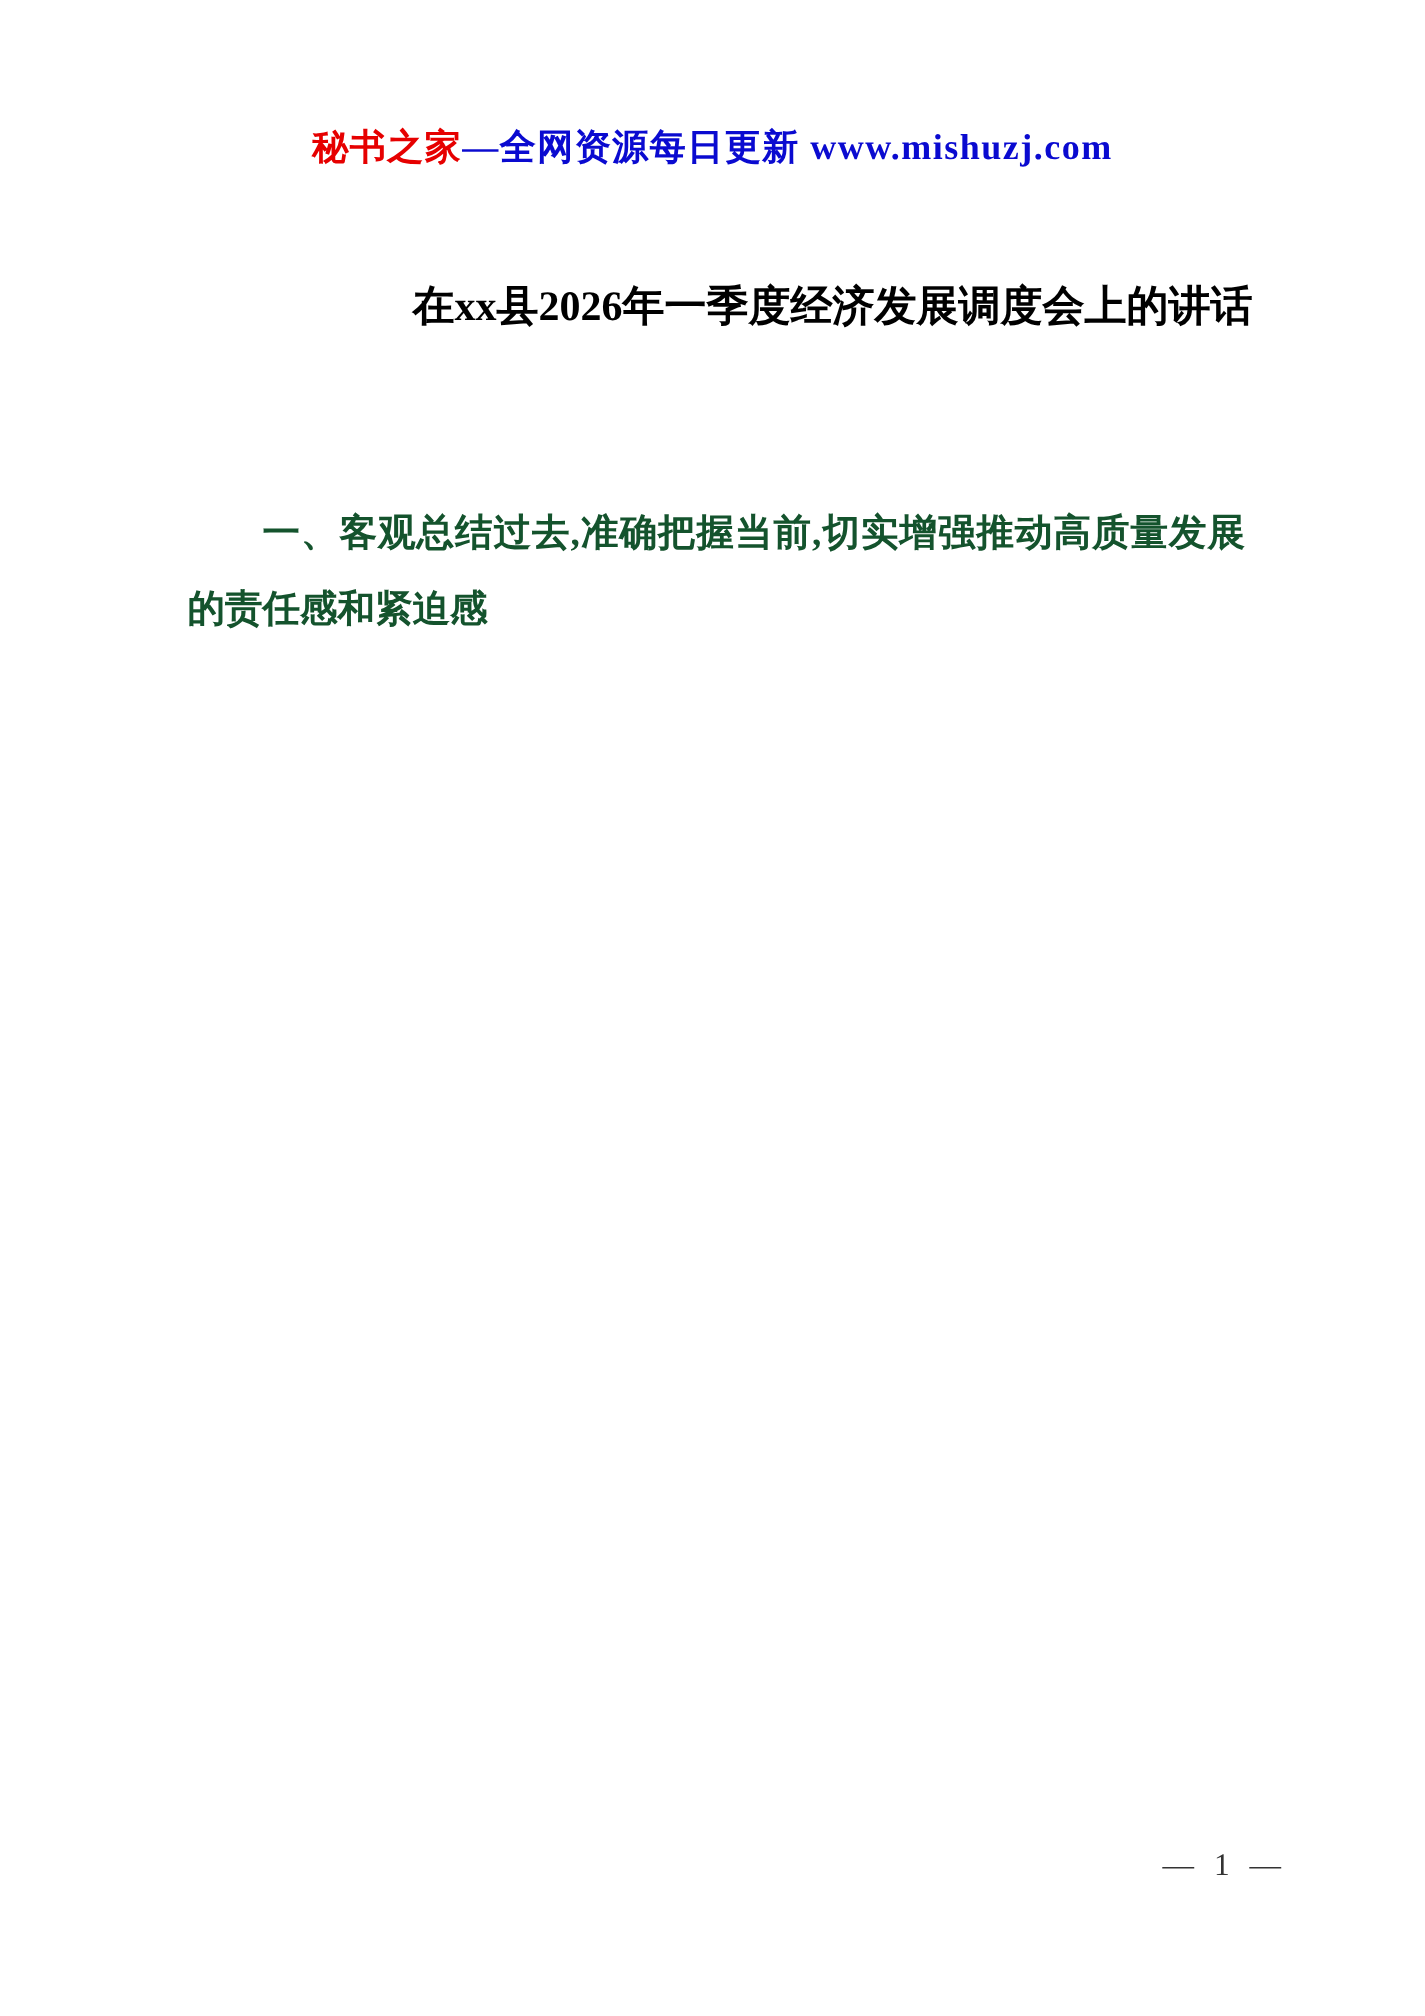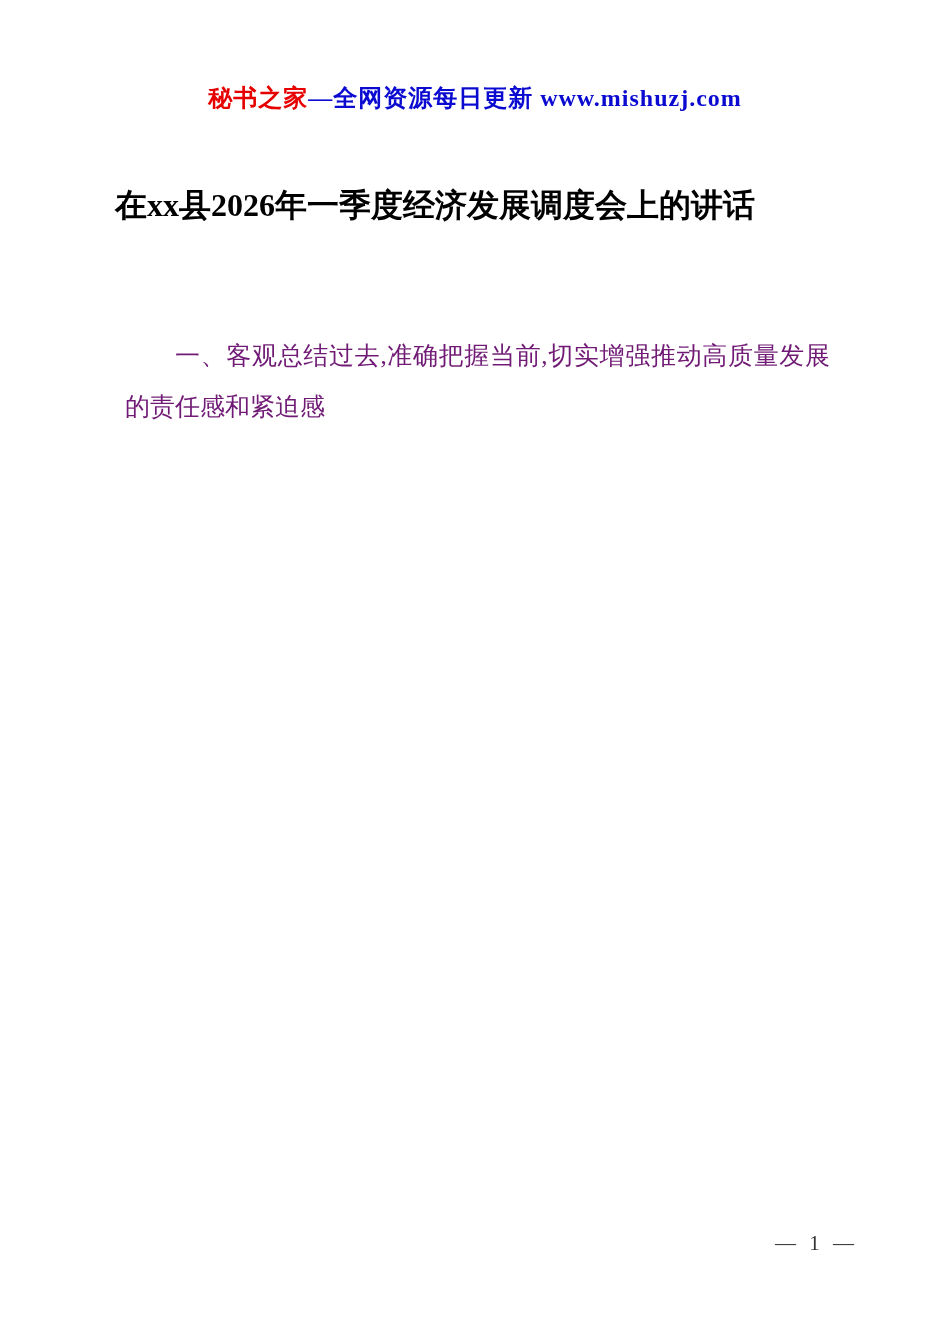--- a/index.html
+++ b/index.html
@@ -30,39 +30,39 @@
   .site-header .brand { color: #e60000; }
   .site-header .tagline { color: #0a0ad0; }
   .site-header .url {
     color: #0a0ad0;
     text-decoration: none;
     cursor: pointer;
   }
   
   .doc-title {
     margin: 58px 115px 0 115px;
-    text-align: left;
-    font-size: 32px;
+    text-align: right;
+    font-size: 28px;
     font-weight: bold;
     line-height: 66px;
     color: #000000;
   }
   
   .doc-body {
     margin: 92px 120px 0 125px;
   }
   .doc-body p {
     font-size: 25px;
     line-height: 51px;
     text-align: justify;
     color: #1a1a1a;
     margin-bottom: 12px;
   }
   .doc-body p.indent { text-indent: 2em; }
-  .doc-body p.bold { font-weight: normal; color: #701a75; }
+  .doc-body p.bold { font-weight: bold; color: #14532d; }
   
   .page-number {
     position: absolute;
     right: 92px;
     bottom: 88px;
     font-size: 21px;
     letter-spacing: 4px;
     color: #333333;
   }
 </style>

